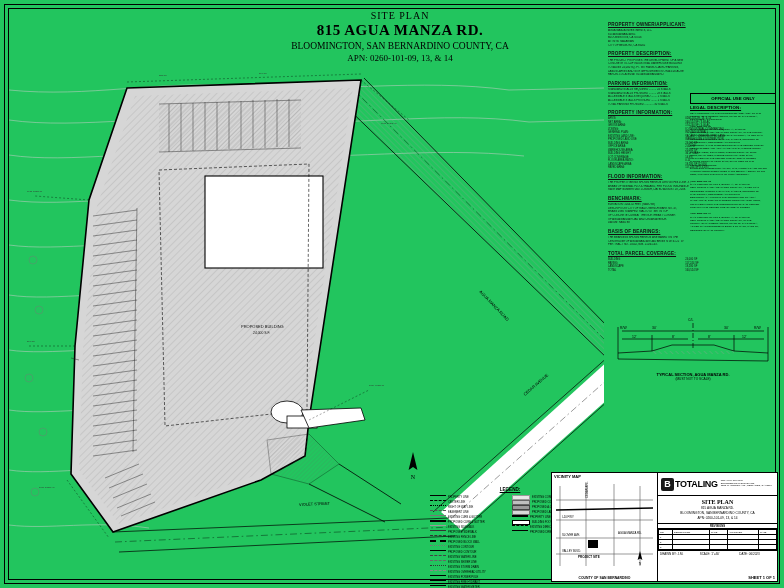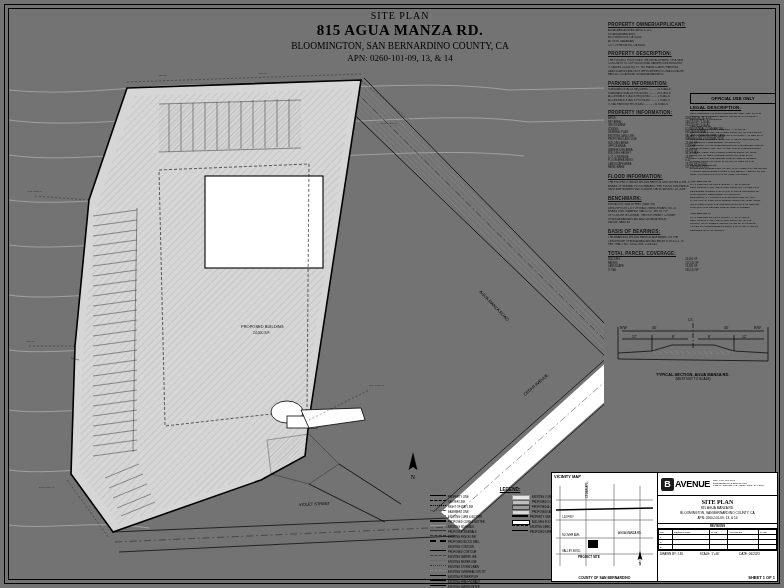--- a/index.html
+++ b/index.html
@@ -1,18 +1,18 @@
 <!DOCTYPE html>
 <html><head>
 <meta charset="utf-8">
 <style>
   html,body{margin:0;padding:0;background:#f2f2f0;}
   body{font-family:"Liberation Sans",sans-serif;}
   #sheet{
-    position:relative;width:784px;height:588px;background:#737373;overflow:hidden;
+    position:relative;width:784px;height:588px;background:#22c55e;overflow:hidden;
   }
   
   .border-outer{position:absolute;left:4px;top:4px;right:4px;bottom:4px;border:1px solid #000;}
   .border-inner{position:absolute;left:8px;top:8px;right:8px;bottom:8px;border:1px solid #000;}
 
   
   .title-top{position:absolute;left:250px;top:10px;width:300px;text-align:center;}
   .title-top .t1{font-family:"Liberation Serif",serif;font-size:10px;letter-spacing:1px;}
   .title-top .t2{font-family:"Liberation Serif",serif;font-size:15px;font-weight:bold;letter-spacing:.5px;margin-top:1px;}
   .title-top .t3{font-family:"Liberation Serif",serif;font-size:9.5px;margin-top:2px;}
@@ -623,21 +623,21 @@
         <text x="-1.3" y="7" font-size="3.4" font-family="Liberation Serif, serif">N</text>
       </g>
       <text x="26" y="78" font-size="3" font-weight="bold" font-family="Liberation Sans, sans-serif">PROJECT SITE</text>
     </svg>
     <div class="vic-foot">COUNTY OF SAN BERNARDINO</div>
   </div>
 
   <div class="tb">
     <div class="tb-logo">
       <div class="mark">B</div>
-      <div class="nm">AVENUE</div>
+      <div class="nm">TOTALING</div>
       <div class="addr">
         <div>TEL: (909) 800-0000</div>
         <div>ENGINEERING &amp; SURVEYING</div>
         <div>1255 W. COLTON AVE., REDLANDS, CA 92374</div>
       </div>
     </div>
     <div class="tb-proj">
       <div class="p1">SITE PLAN</div>
       <div class="p2">815 AGUA MANZA RD.</div>
       <div class="p2">BLOOMINGTON, SAN BERNARDINO COUNTY, CA</div>

